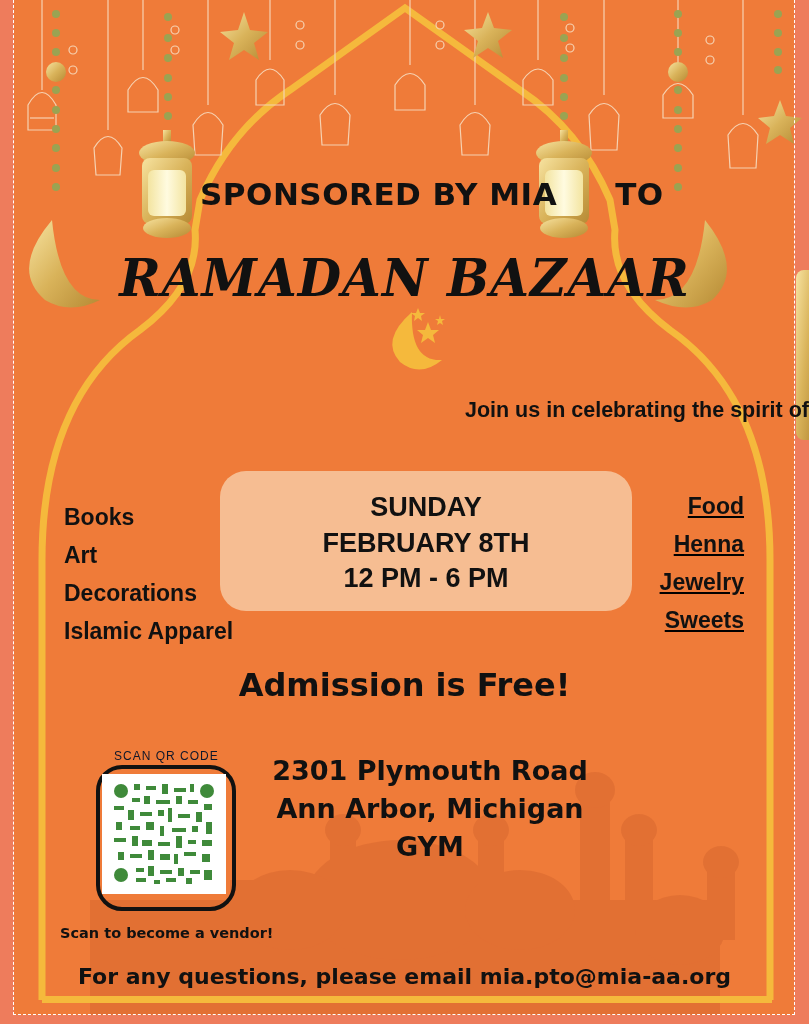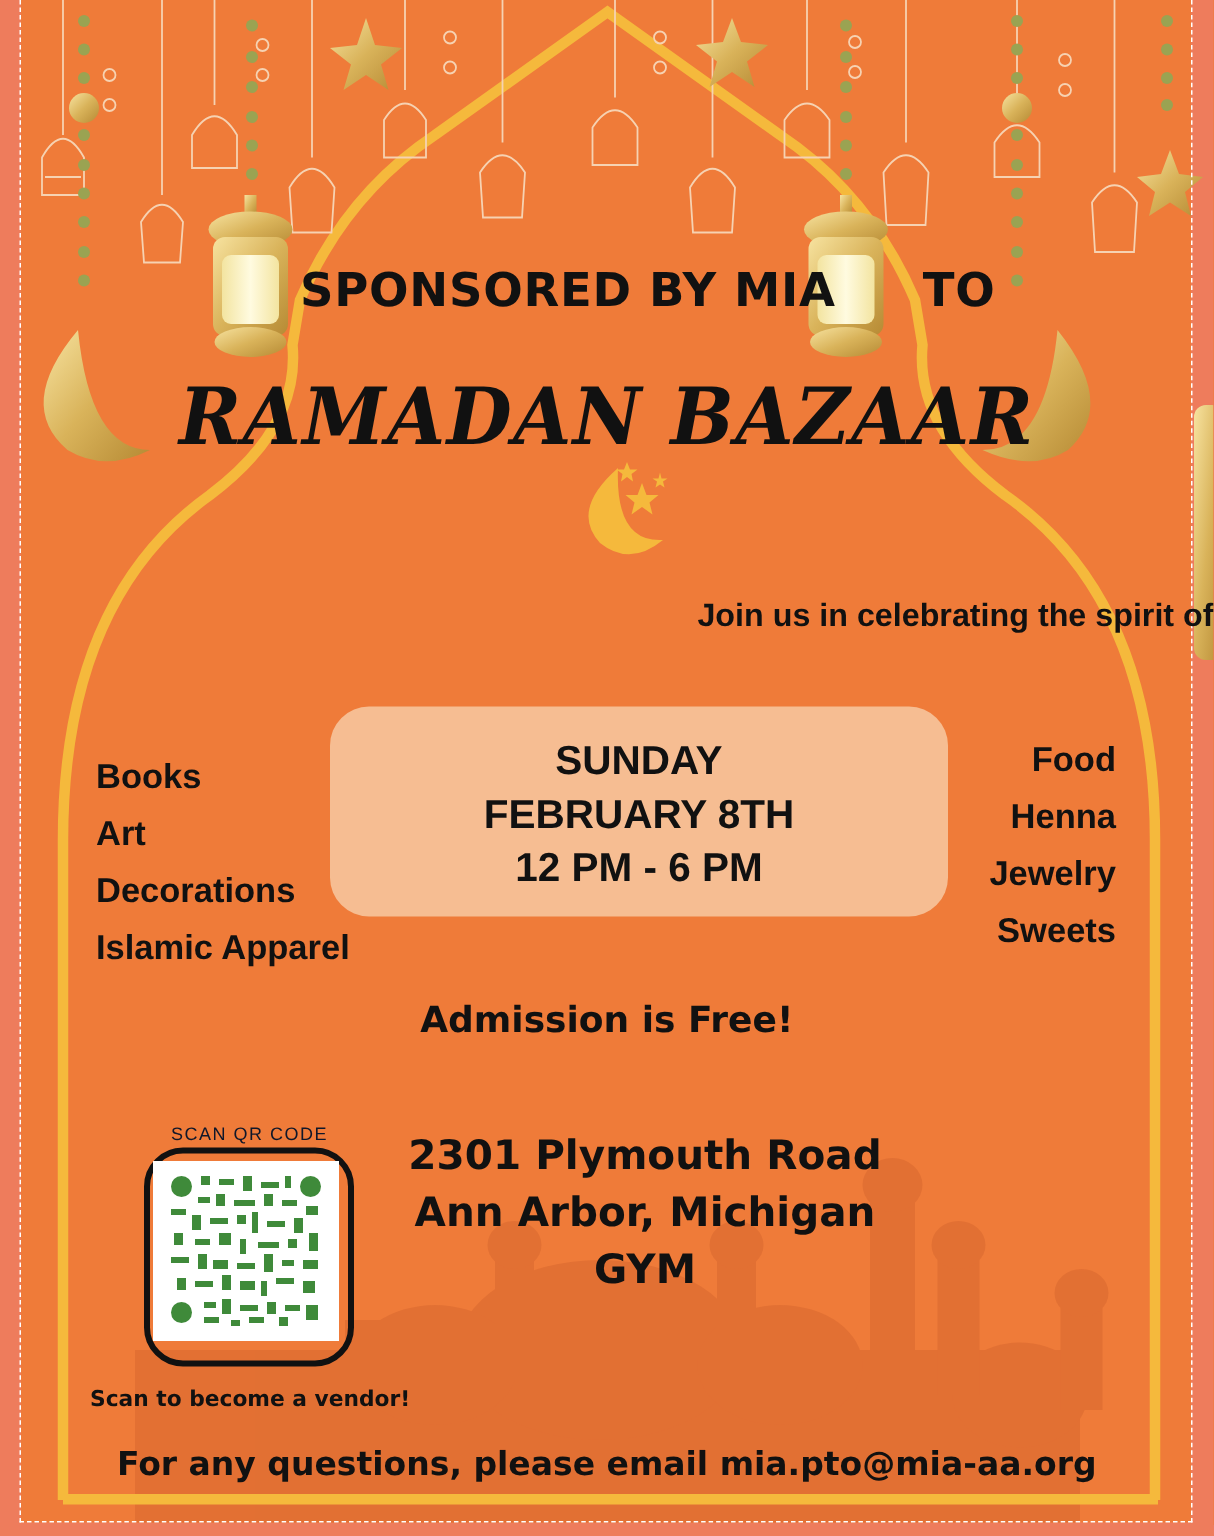--- a/index.html
+++ b/index.html
@@ -9,23 +9,23 @@
   .dash-right{position:absolute;left:794px;top:0;width:0;height:1015px;border-left:1px dashed #fff;}
   .dash-bottom{position:absolute;left:13px;top:1014px;width:782px;height:0;border-top:1px dashed #fff;}
   svg.deco{position:absolute;left:0;top:0;}
   .txt{position:absolute;color:#111;font-weight:bold;white-space:nowrap;}
   .sponsor{left:200px;top:176px;font-size:31px;letter-spacing:0.5px;font-family:"DejaVu Sans",sans-serif;}
   .title{left:0;width:809px;text-align:center;top:248px;font-size:50px;font-style:italic;font-family:"DejaVu Serif",serif;letter-spacing:1px;transform:scaleY(1.05);}
   .intro{left:0;width:809px;text-align:right;top:396px;font-size:21.5px;line-height:28px;font-family:Liberation Sans, sans-serif;}
   .datebox{position:absolute;left:220px;top:471px;width:412px;height:140px;background:#f6bd92;border-radius:26px;}
   .dateline{position:absolute;left:220px;width:412px;text-align:center;font-size:27px;font-weight:bold;color:#111;font-family:"Liberation Sans",sans-serif;}
   .left-list{position:absolute;left:64px;top:503px;font-family:"Liberation Sans",sans-serif;}
-  .right-list{position:absolute;right:65px;top:492px;text-align:right;font-family:"Liberation Sans",sans-serif;}
+  .right-list{position:absolute;right:65px;top:492px;text-align:right;font-family:"Liberation Sans",sans-serif;text-decoration:underline;}
   .item{font-size:23px;font-weight:bold;color:#111;height:38px;line-height:28px;}
-  .admission{left:0;width:809px;text-align:center;top:666px;font-size:24px;font-family:"DejaVu Sans",sans-serif;}
+  .admission{left:0;width:809px;text-align:center;top:666px;font-size:32px;font-family:"DejaVu Sans",sans-serif;}
   .addr{position:absolute;left:240px;width:380px;text-align:center;top:752px;font-size:27px;line-height:38px;font-weight:bold;color:#111;font-family:"DejaVu Sans",sans-serif;}
   .scan-label{position:absolute;left:114px;top:749px;font-size:12px;color:#0f172a;letter-spacing:1px;font-family:Liberation Sans, sans-serif;}
   .qr-frame{position:absolute;left:96px;top:765px;width:132px;height:138px;border:4px solid #111;border-radius:26px;}
   .qr{position:absolute;left:102px;top:774px;width:124px;height:120px;background:#fff;}
   .vendor{left:60px;top:925px;font-size:14.5px;font-family:"DejaVu Sans",sans-serif;}
   .email{left:0;width:809px;text-align:center;top:964px;font-size:22px;font-family:"DejaVu Sans",sans-serif;}
 </style>
 </head>
 <body>
 

